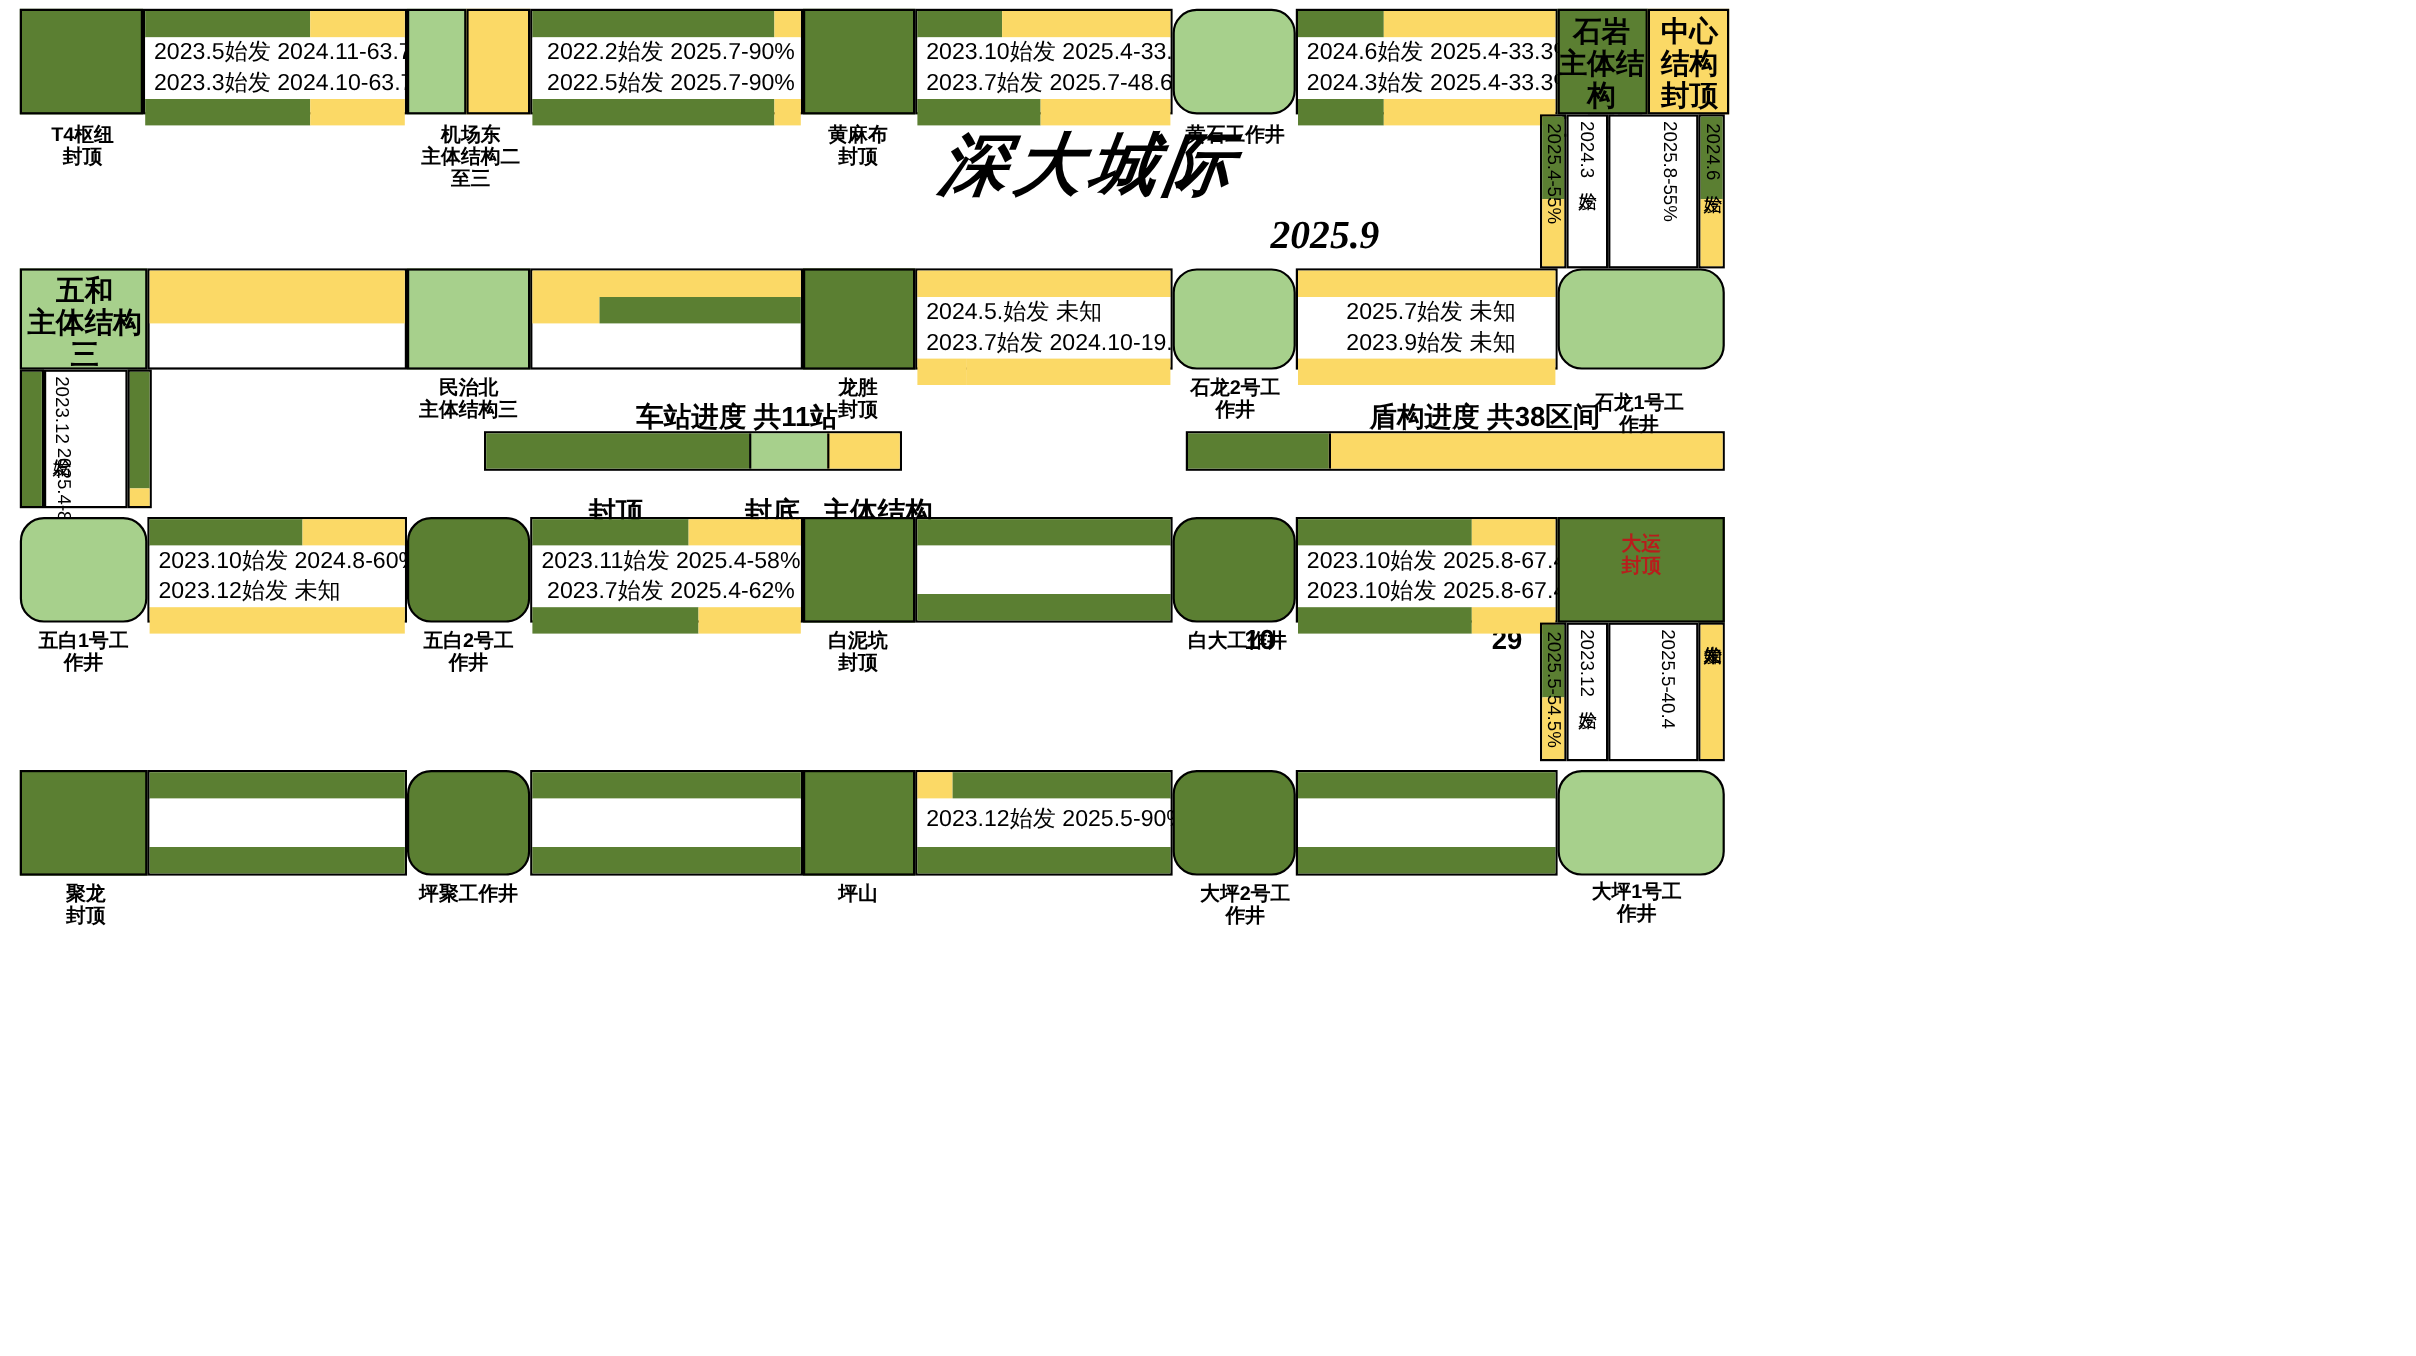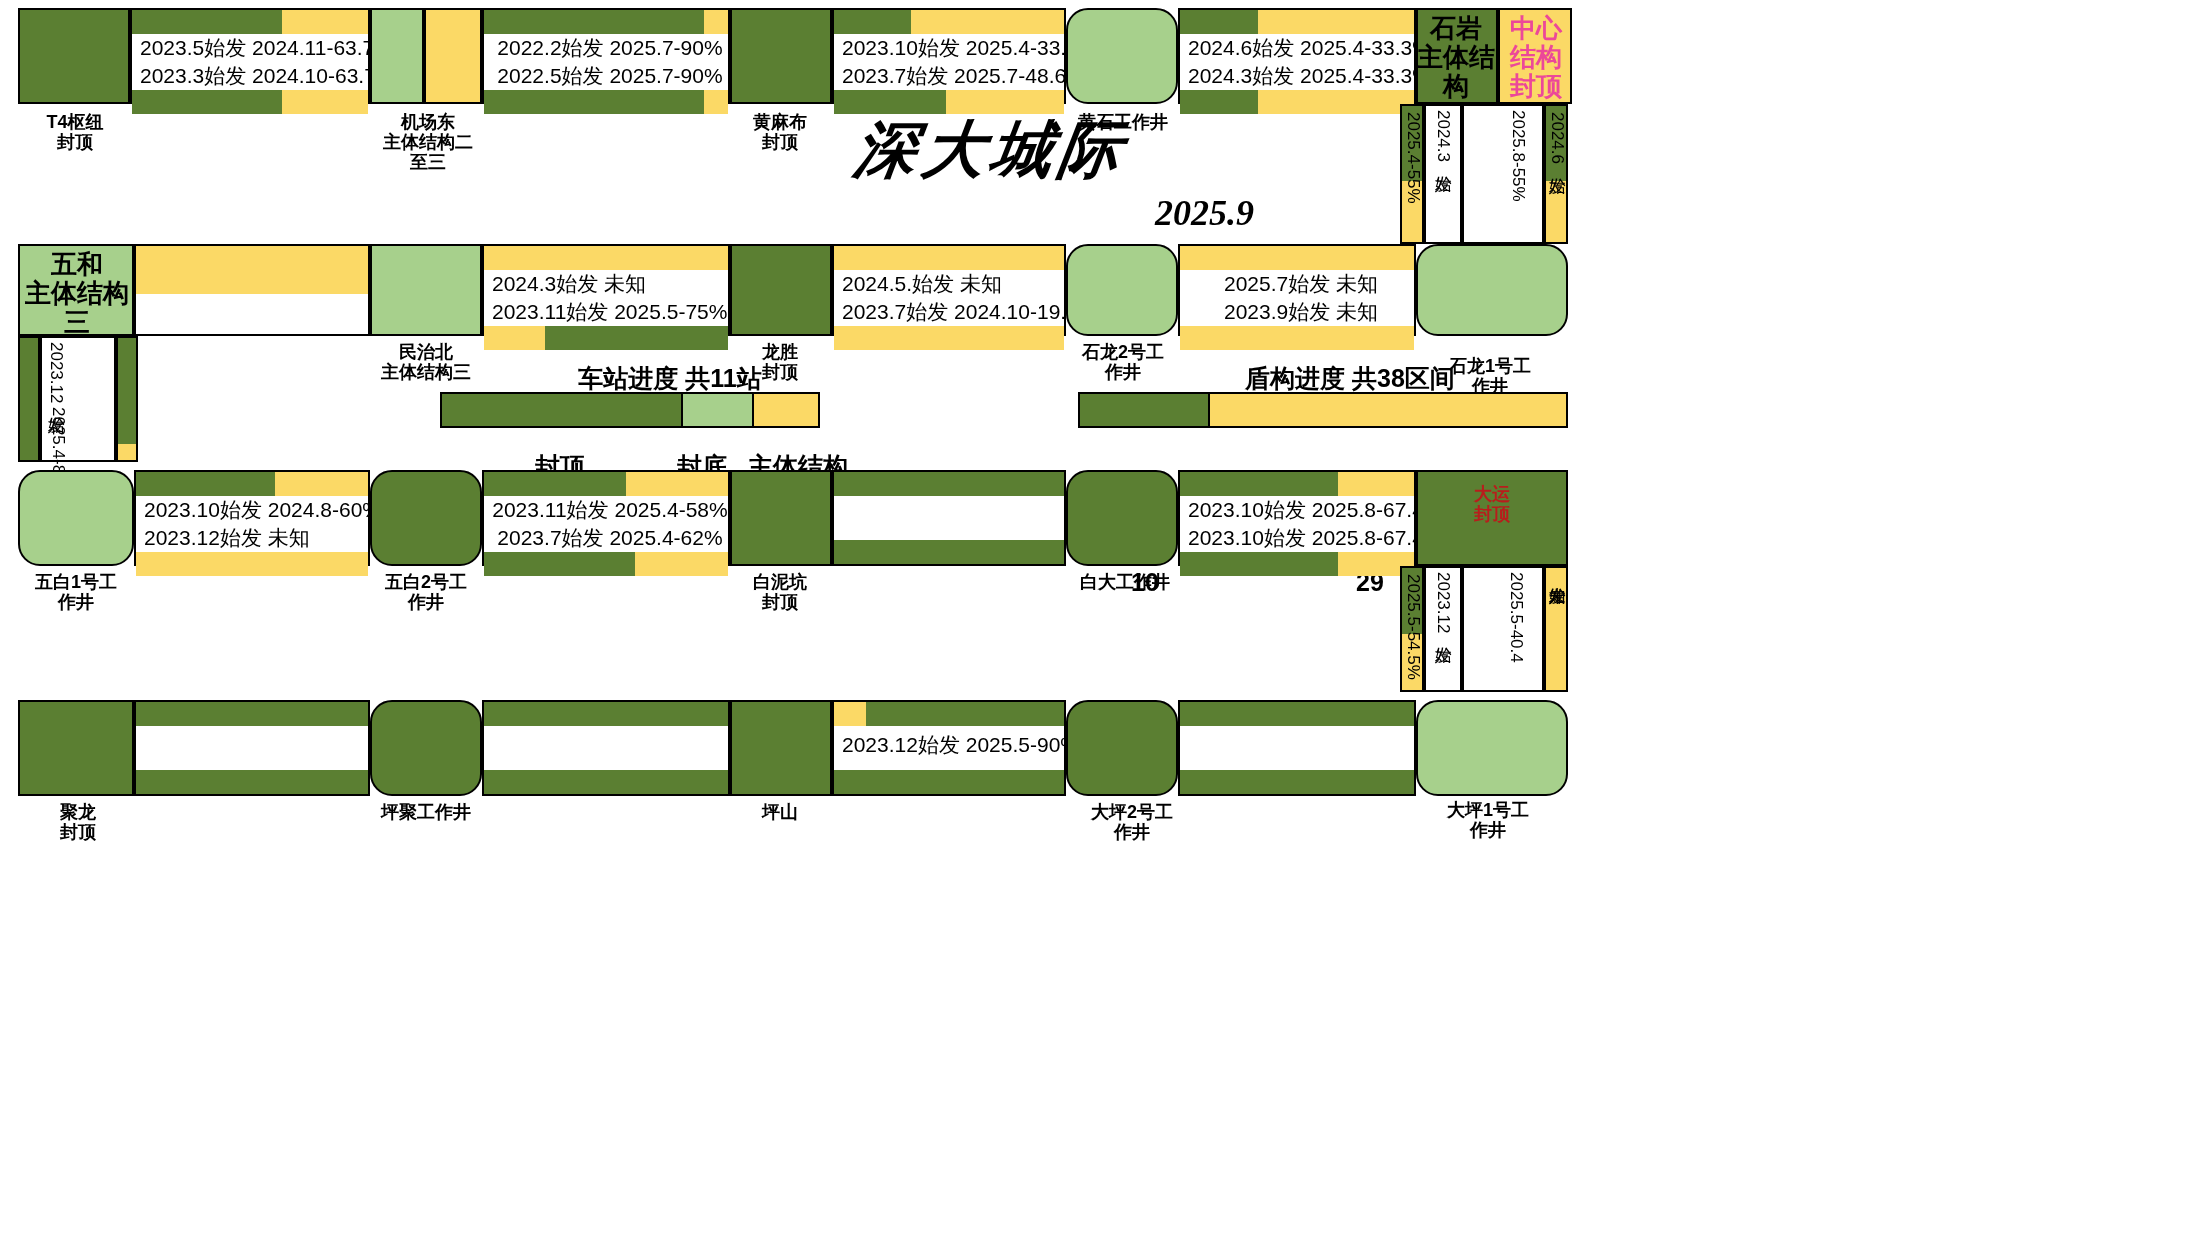--- a/index.html
+++ b/index.html
@@ -154,21 +154,21 @@
 封顶</div>
 <div class="abs lab" style="left:345px;top:112px;width:166px;">机场东
 主体结构二
 至三</div>
 <div class="abs lab" style="left:700px;top:112px;width:160px;">黄麻布
 封顶</div>
 <div class="abs lab" style="left:1055px;top:112px;width:136px;">黄石工作井</div>
 <div class="abs lab" style="left:1414px;top:14px;width:84px;color:#000;font-size:26px;">石岩
 主体结构
 二至三</div>
-<div class="abs lab" style="left:1498px;top:14px;width:76px;color:#ec4899;font-size:26px;">中心
+<div class="abs lab" style="left:1498px;top:14px;width:76px;color:#000000;font-size:26px;">中心
 结构
 封顶</div>
 
 <div class="abs brand" style="left:855px;top:108px;">深大城际</div>
 <div class="abs date" style="left:1155px;top:192px;">2025.9</div>
 
 <div class="abs" style="left:1400px;top:104px;width:24px;height:140px;border:2px solid #000;">
   <div class="c-dark" style="width:100%;height:55%;"></div>
   <div class="c-yellow" style="width:100%;height:45%;"></div>
   <div class="vtext onbar" style="font-size:17px;">2025.4-55%</div>
@@ -196,24 +196,20 @@
       <div class="c-yellow" style="flex:1"></div>
     </div>
 </div>
 
 <div class="abs station plain c-light" style="left:370px;top:244px;width:112px;height:92px;"></div>
 
 <div class="abs seg" style="left:482px;top:244px;width:248px;height:92px;">
   <div class="bar">
       <div class="c-yellow" style="flex:1"></div>
     </div>
-  <div class="mid">
-    <span>2024.3始发 未知</span>
-    <span>2023.11始发 2025.5-75%</span>
-  </div>
   <div class="bar">
     <div class="c-yellow" style="width:25%"></div>
       <div class="c-dark" style="flex:1"></div>
   </div>
 </div>
 
 <div class="abs station plain c-dark" style="left:730px;top:244px;width:102px;height:92px;"></div>
 
 <div class="abs seg" style="left:832px;top:244px;width:234px;height:92px;">
   <div class="bar">

